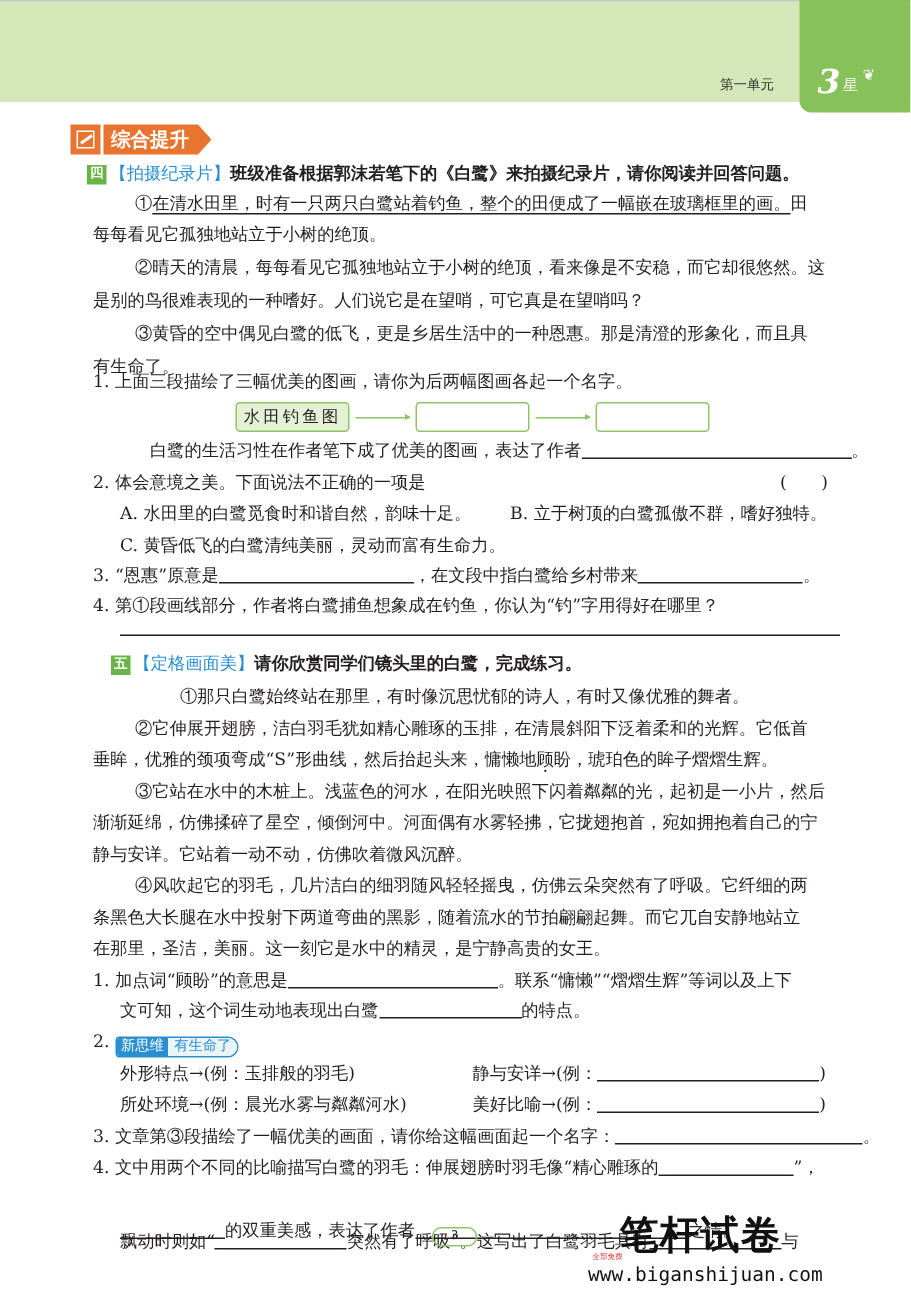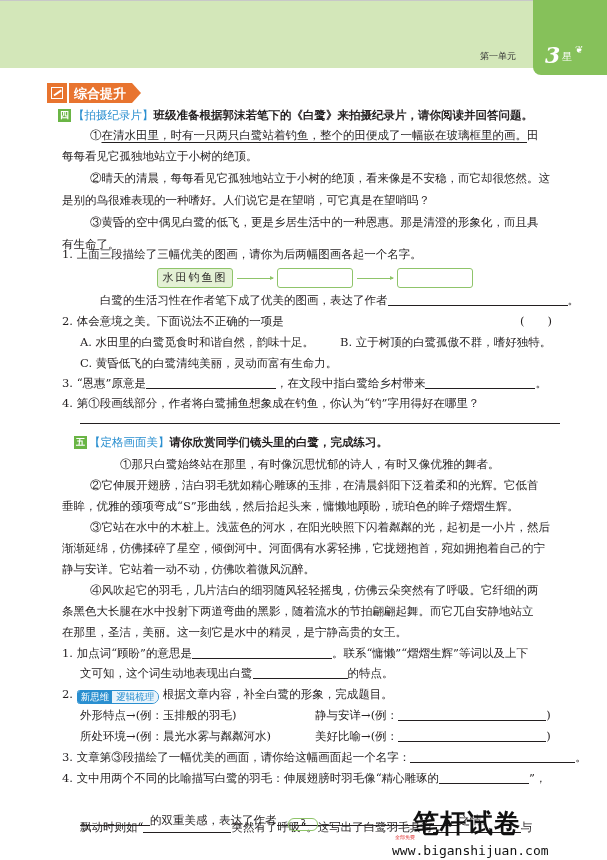--- a/index.html
+++ b/index.html
@@ -109,22 +109,22 @@
 <div class="line" style="left:62px;top:561px;">静与安详。它站着一动不动，仿佛吹着微风沉醉。</div>
 <div class="line" style="left:90px;top:582px;">④风吹起它的羽毛，几片洁白的细羽随风轻轻摇曳，仿佛云朵突然有了呼吸。它纤细的两</div>
 <div class="line" style="left:62px;top:603px;">条黑色大长腿在水中投射下两道弯曲的黑影，随着流水的节拍翩翩起舞。而它兀自安静地站立</div>
 <div class="line" style="left:62px;top:624px;">在那里，圣洁，美丽。这一刻它是水中的精灵，是宁静高贵的女王。</div>
 
 <div class="line" style="left:62px;top:645px;"><span>1. 加点词“顾盼”的意思是</span><span class="blank" style="width:140px;"></span><span>。联系“慵懒”“熠熠生辉”等词以及上下</span></div>
 <div class="line" style="left:80px;top:665px;"><span>文可知，这个词生动地表现出白鹭</span><span class="blank" style="width:95px;"></span><span>的特点。</span></div>
 
 <div class="line" style="left:62px;top:686px;"><span>2.</span> <span class="think-badge">
       <span class="a">新思维</span>
-      <span class="b">逻辑梳理</span>
-    </span> <span>根据文章内容，补全白鹭的形象，完成题目。</span></div>
+      <span class="b">有生命了</span>
+    </span> </div>
 <div class="line" style="left:80px;top:707px;">外形特点→(例：玉排般的羽毛)</div>
 <div class="line" style="left:315px;top:707px;"><span>静与安详→(例：</span><span class="blank" style="width:148px;"></span><span>)</span></div>
 <div class="line" style="left:80px;top:728px;">所处环境→(例：晨光水雾与粼粼河水)</div>
 <div class="line" style="left:315px;top:728px;"><span>美好比喻→(例：</span><span class="blank" style="width:148px;"></span><span>)</span></div>
 
 <div class="line" style="left:62px;top:749px;"><span>3. 文章第③段描绘了一幅优美的画面，请你给这幅画面起一个名字：</span><span class="blank" style="width:165px;"></span><span>。</span></div>
 <div class="line" style="left:62px;top:770px;"><span>4. 文中用两个不同的比喻描写白鹭的羽毛：伸展翅膀时羽毛像“精心雕琢的</span><span class="blank" style="width:90px;"></span><span>”，</span></div>
 <div class="line" style="left:80px;top:791px;margin-top:28px;"><span>飘动时则如“</span><span class="blank" style="width:88px;"></span><span>突然有了呼吸”。这写出了白鹭羽毛具有</span><span class="blank" style="width:88px;"></span><span>与</span></div>
 <div class="line" style="left:80px;top:812px;"><span class="blank" style="width:70px;"></span><span>的双重美感，表达了作者</span><span class="blank" style="width:182px;"></span><span>之情。</span></div>
 

